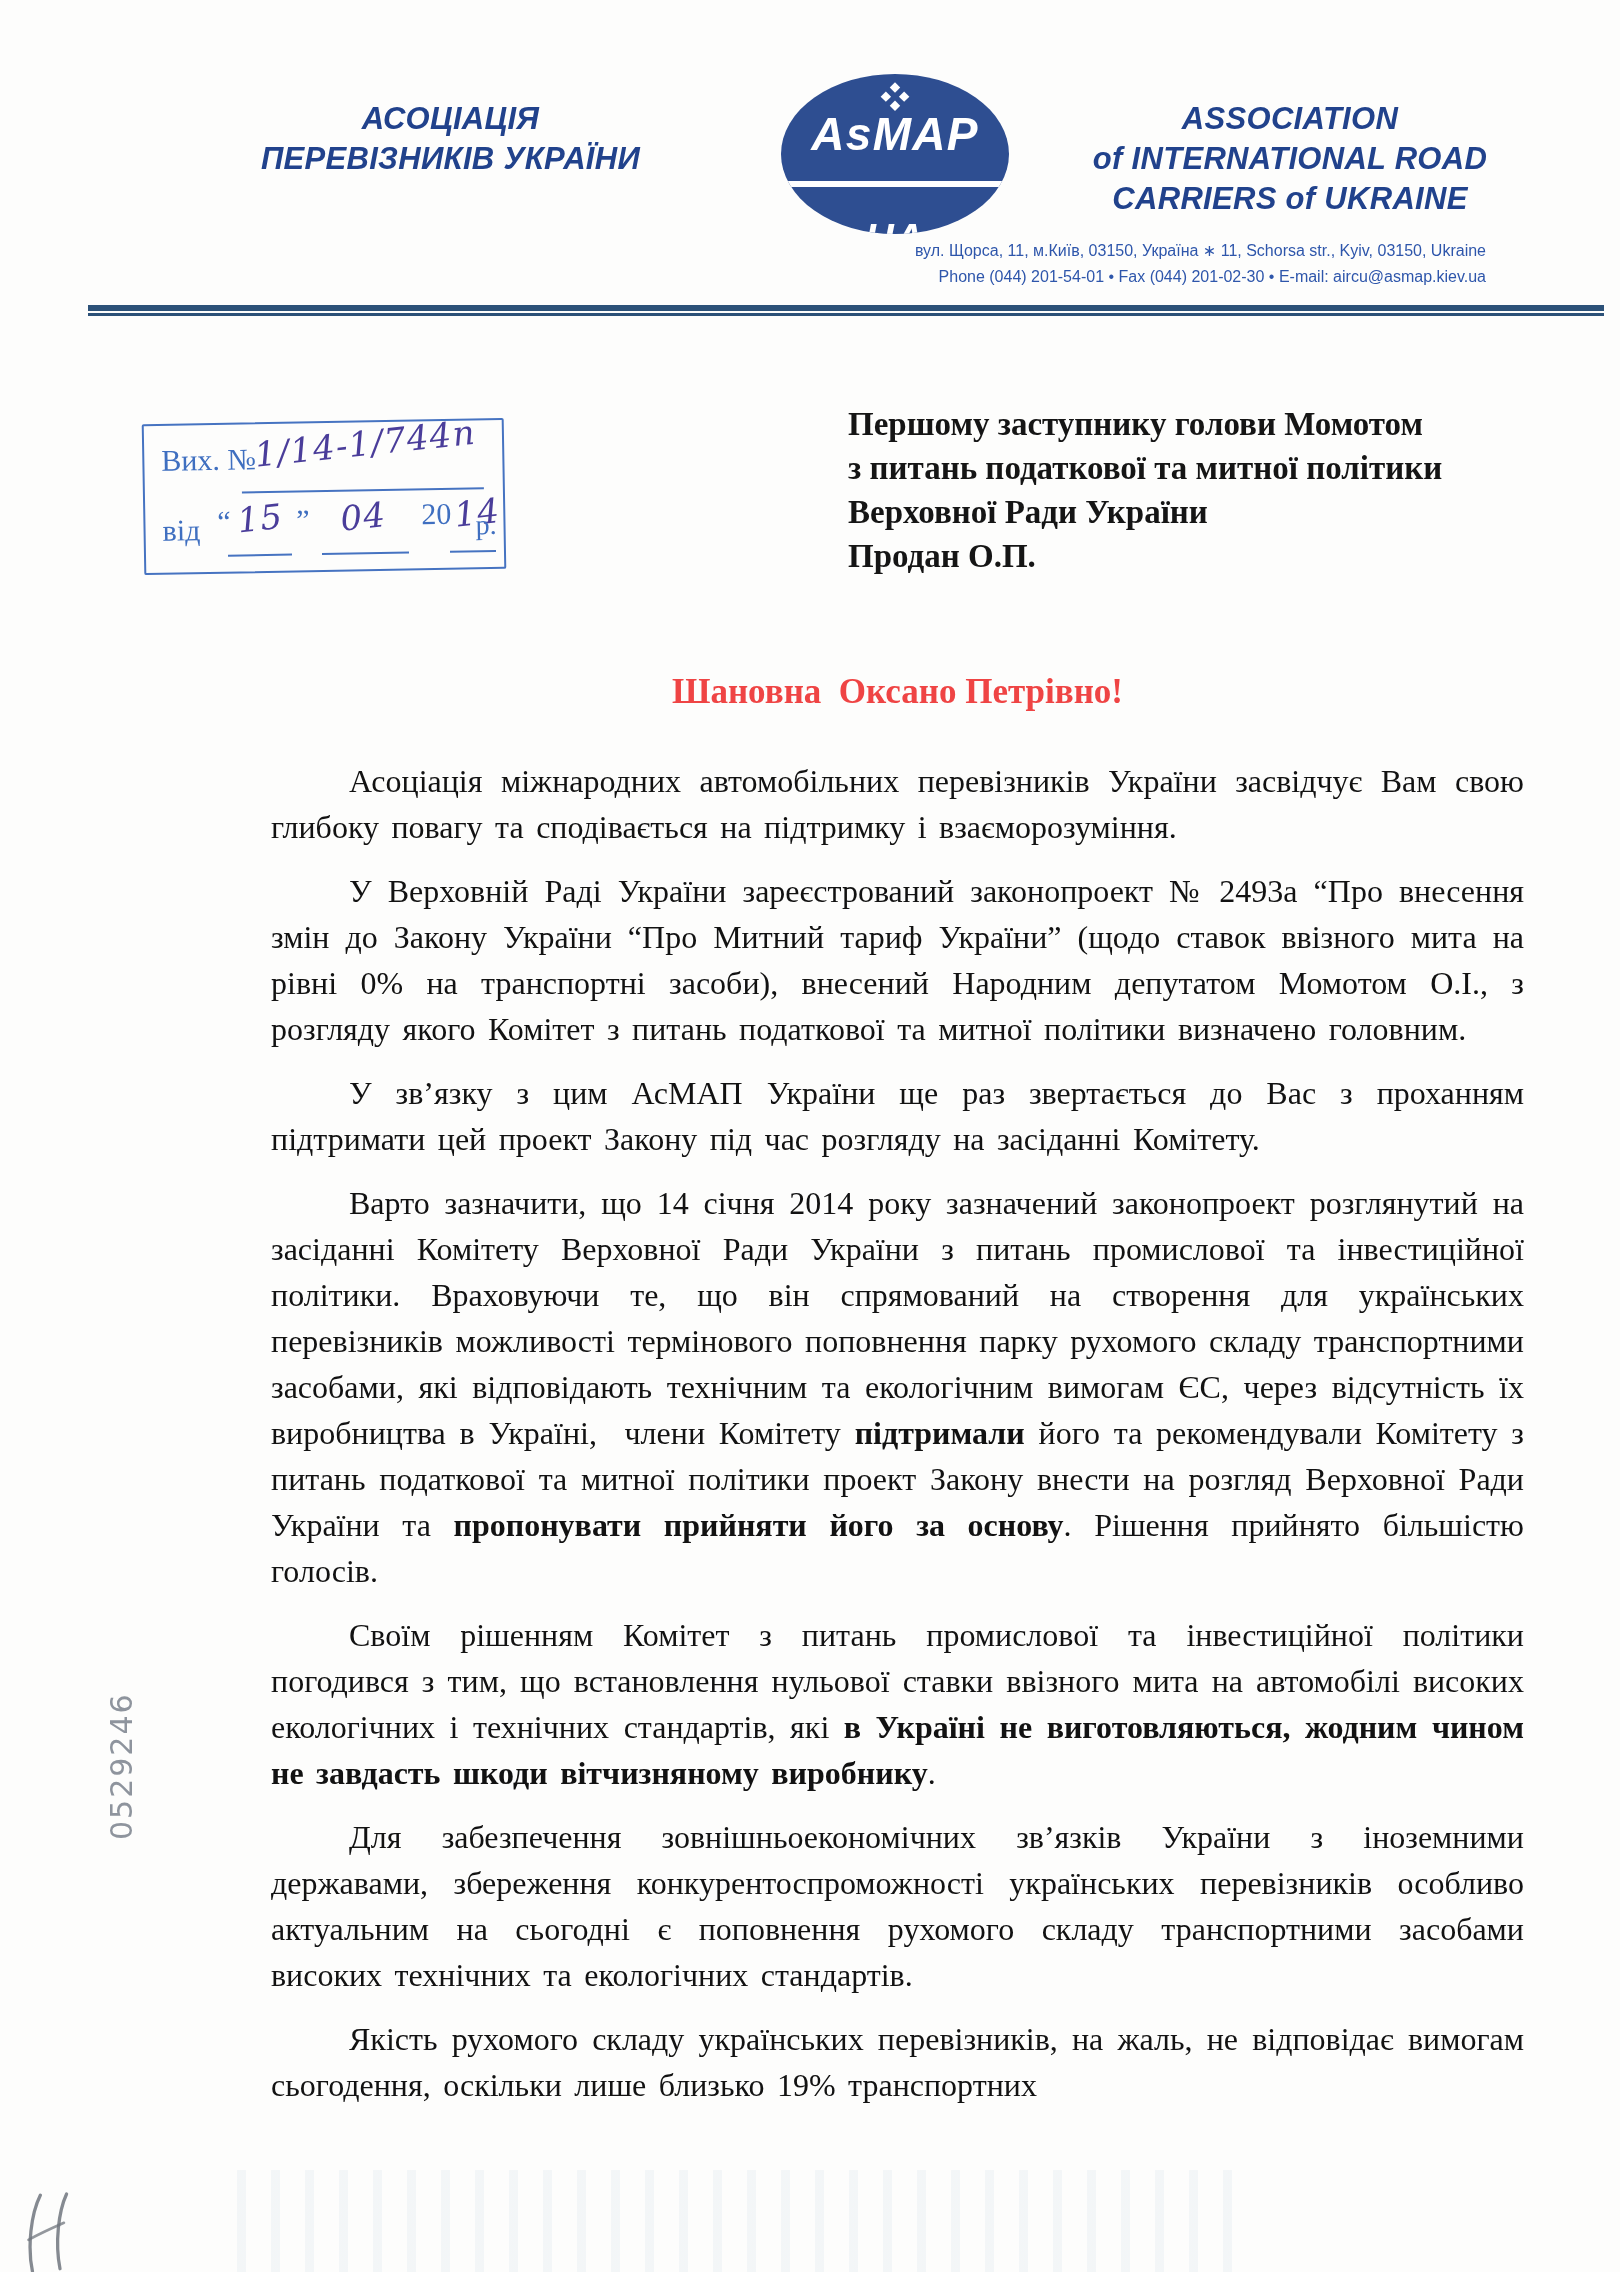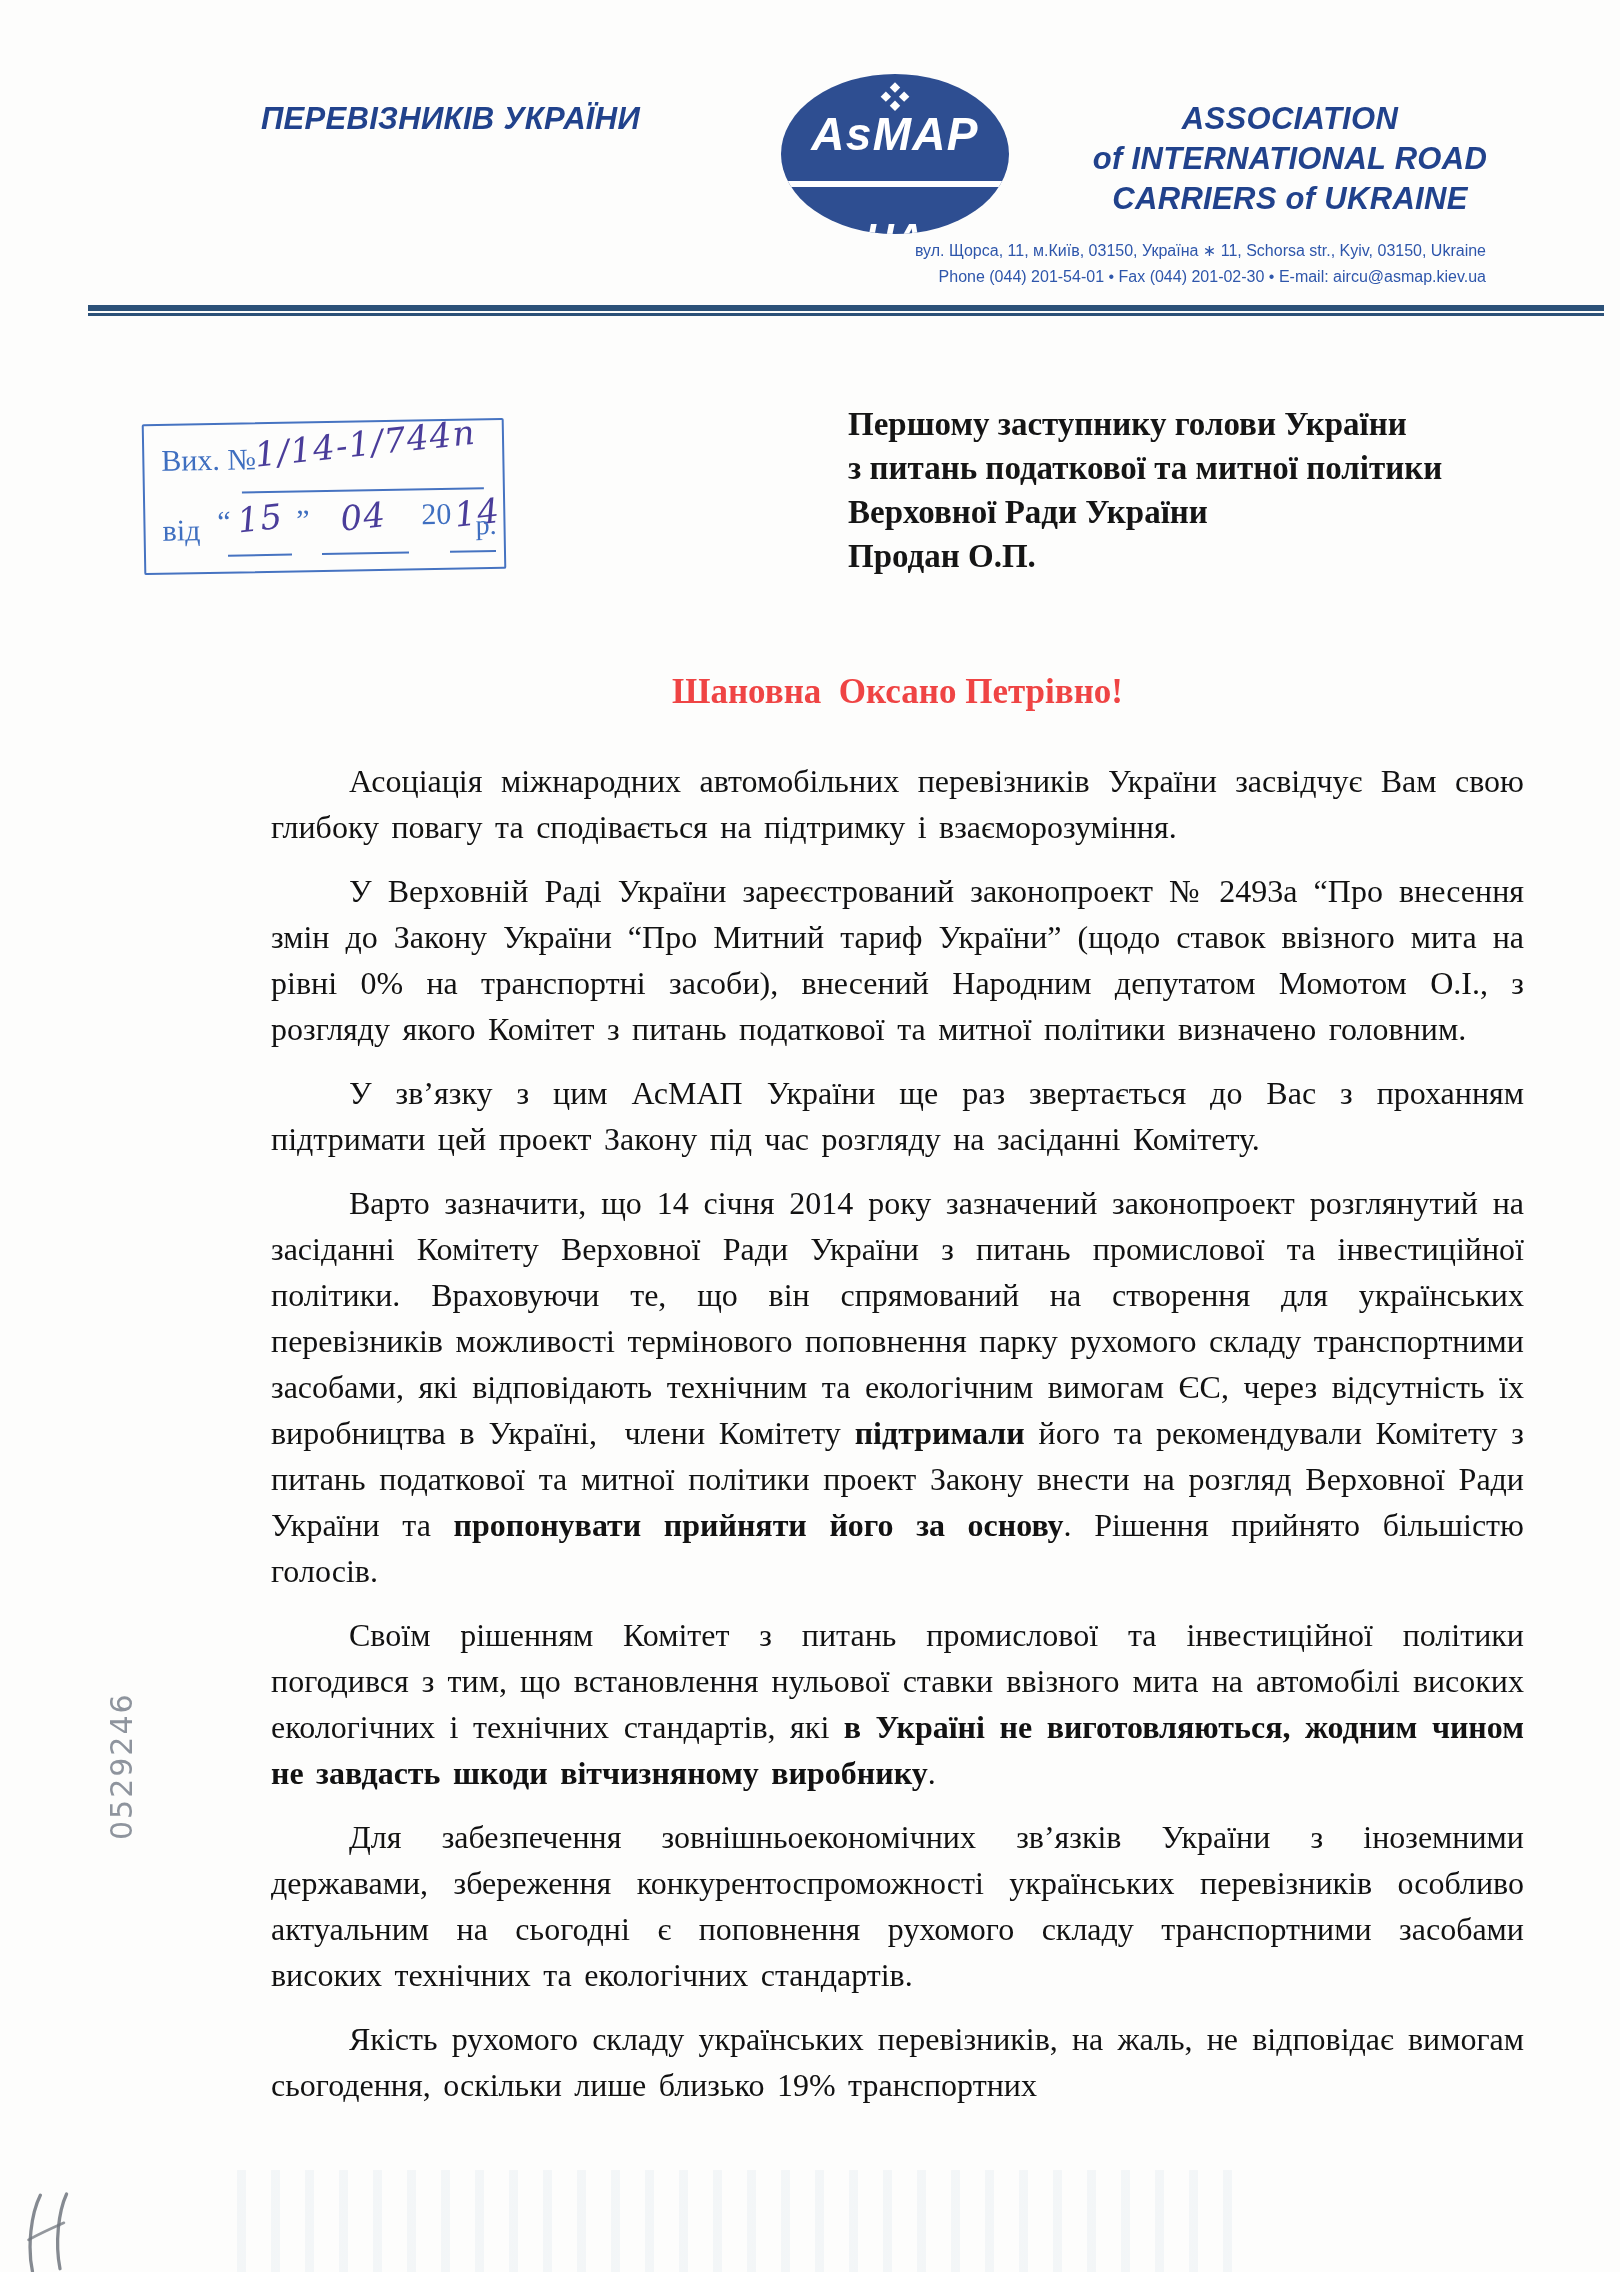--- a/index.html
+++ b/index.html
@@ -103,20 +103,21 @@
     background:repeating-linear-gradient(90deg,
       rgba(198,214,226,.18) 0 9.2px, rgba(255,255,255,0) 9.2px 34px);
   }
 </style>
 </head>
 <body>
 
 <div class="page">
 
   <div class="org org-uk">
+      <div>АСОЦІАЦІЯ</div>
       <div>ПЕРЕВІЗНИКІВ УКРАЇНИ</div>
     </div>
 
   <div class="logo">
     <svg class="logo-diamonds" width="30" height="41" viewBox="0 0 46 62">
       <polygon points="23,0 31,8 23,16 15,8" fill="#ffffff"></polygon>
       <polygon points="9,14 17,22 9,30 1,22" fill="#ffffff"></polygon>
       <polygon points="37,14 45,22 37,30 29,22" fill="#ffffff"></polygon>
       <polygon points="23,28 31,36 23,44 15,36" fill="#ffffff"></polygon>
     </svg>
@@ -153,21 +154,21 @@
     <span class="st-print st-q2">”</span>
     <span class="hand st-vmon">04</span>
     <span class="st-ul u-mon"></span>
     <span class="st-print st-cent">20</span>
     <span class="hand st-vyear">14</span>
     <span class="st-ul u-year"></span>
     <span class="st-print st-rp">р.</span>
   </div>
 
   <div class="recipient">
-      <div>Першому заступнику голови України</div>
+      <div>Першому заступнику голови Момотом</div>
       <div>з питань податкової та митної політики</div>
       <div>Верховної Ради України</div>
       <div>Продан О.П.</div>
     </div>
 
   <div class="salutation">Шановна&nbsp; Оксано Петрівно!</div>
 
   <div class="letter-body">
       <p><span>Асоціація міжнародних автомобільних перевізників України засвідчує Вам свою глибоку повагу та сподівається на підтримку і взаєморозуміння.</span></p>
       <p><span>У Верховній Раді України зареєстрований законопроект № 2493а “Про внесення змін до Закону України “Про Митний тариф України” (щодо ставок ввізного мита на рівні 0% на транспортні засоби), внесений Народним депутатом Момотом О.І., з розгляду якого Комітет з питань податкової та митної політики визначено головним.</span></p>

